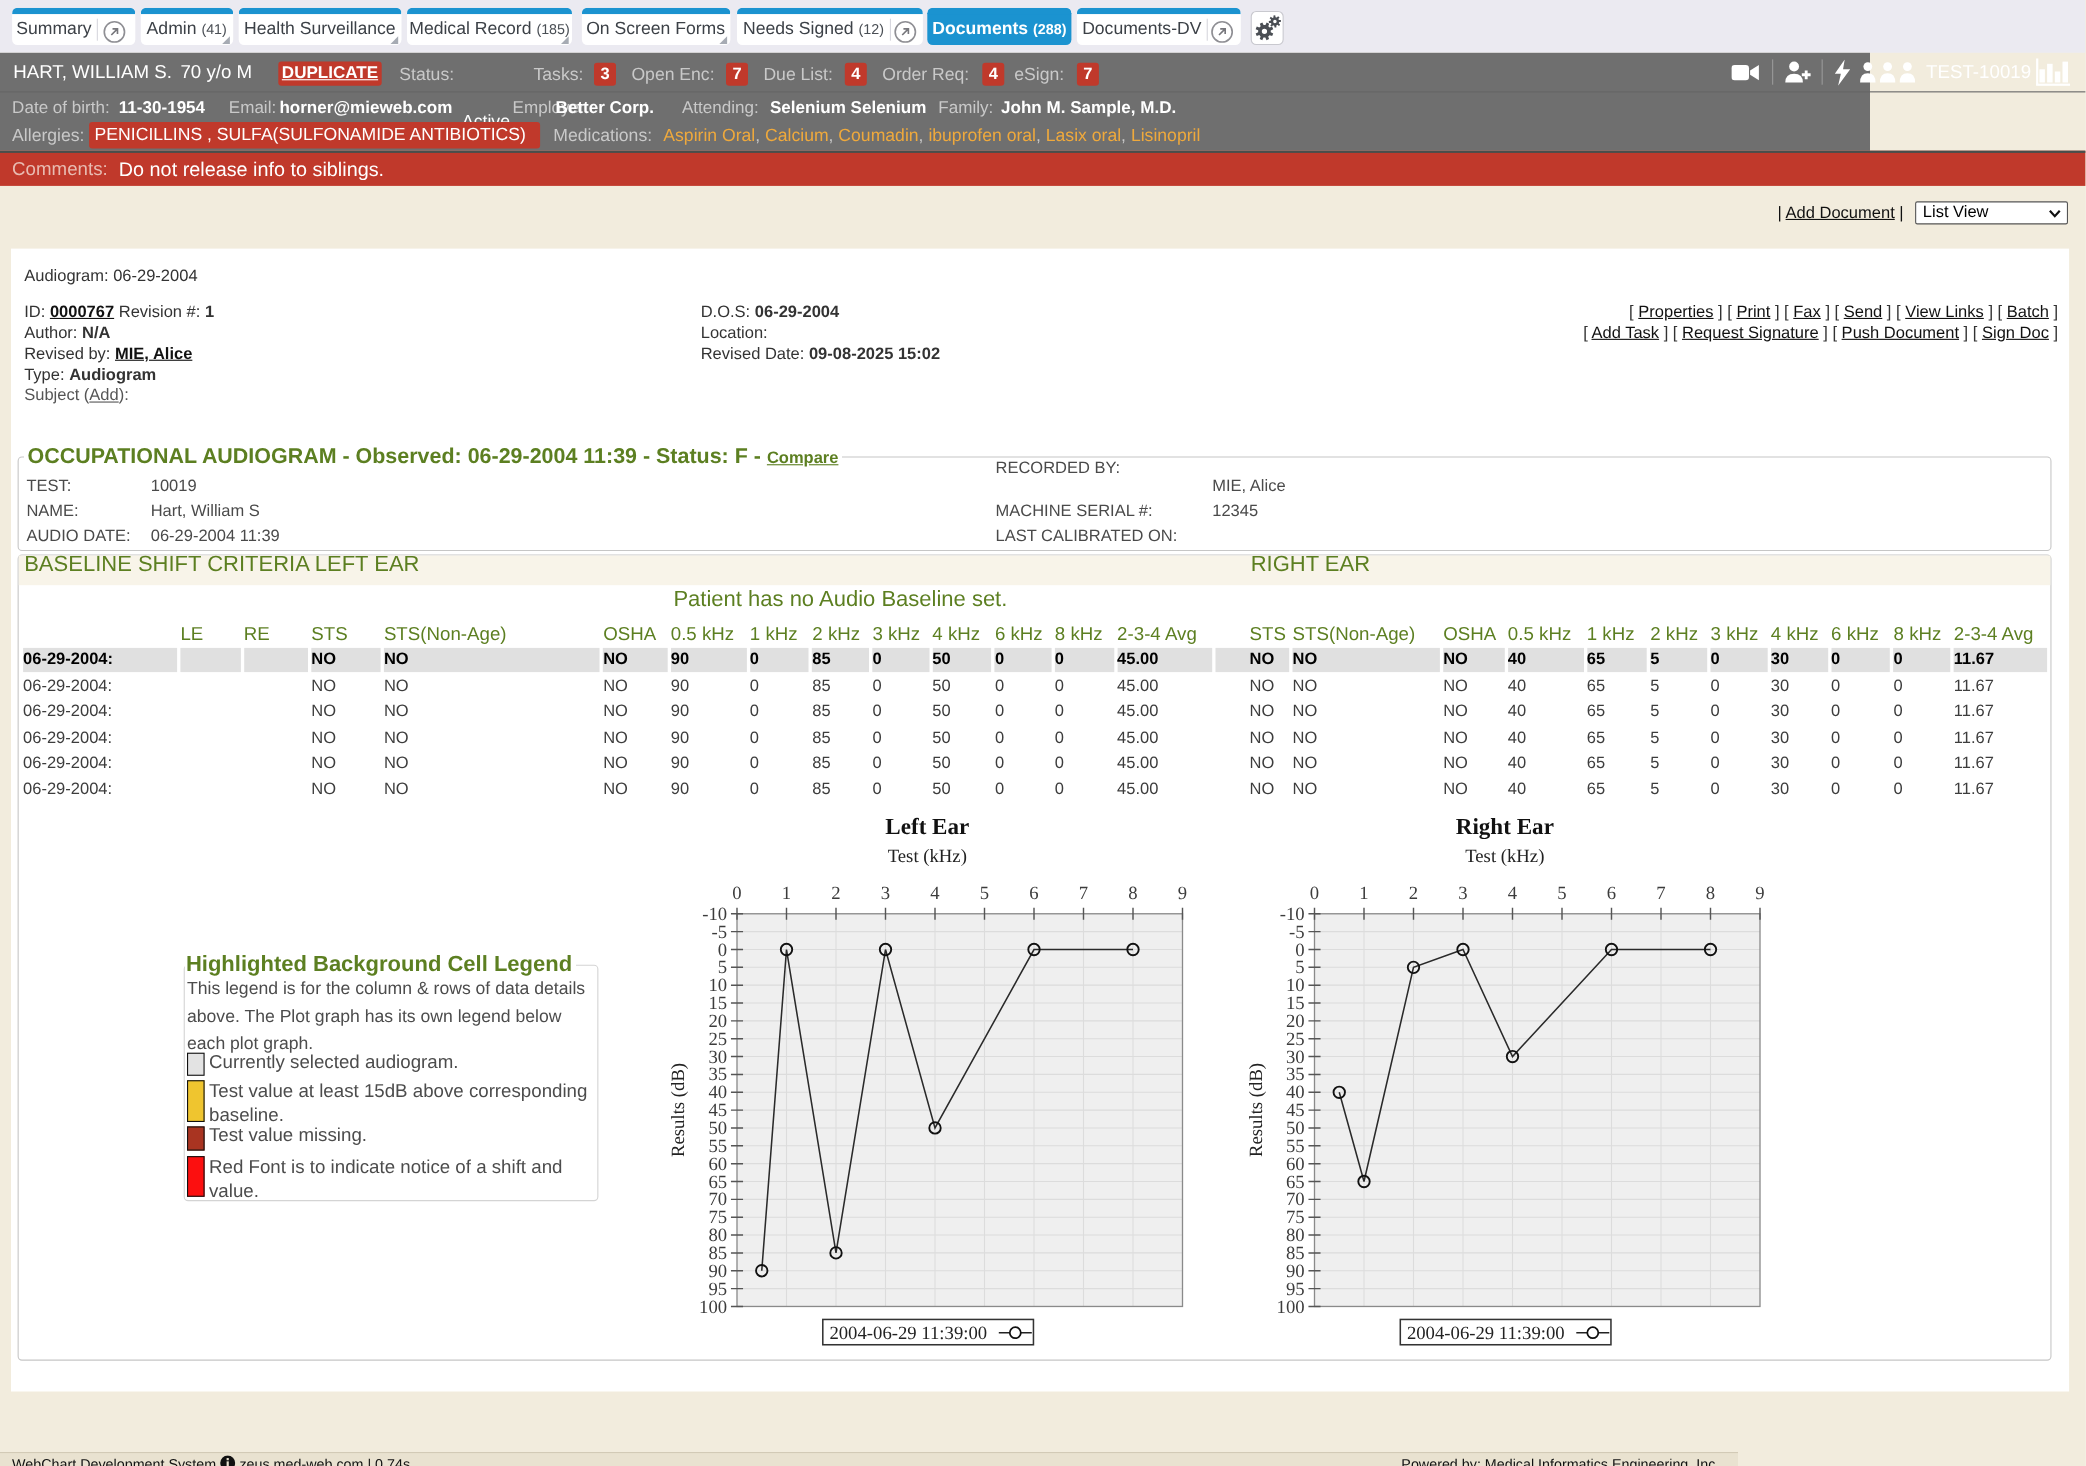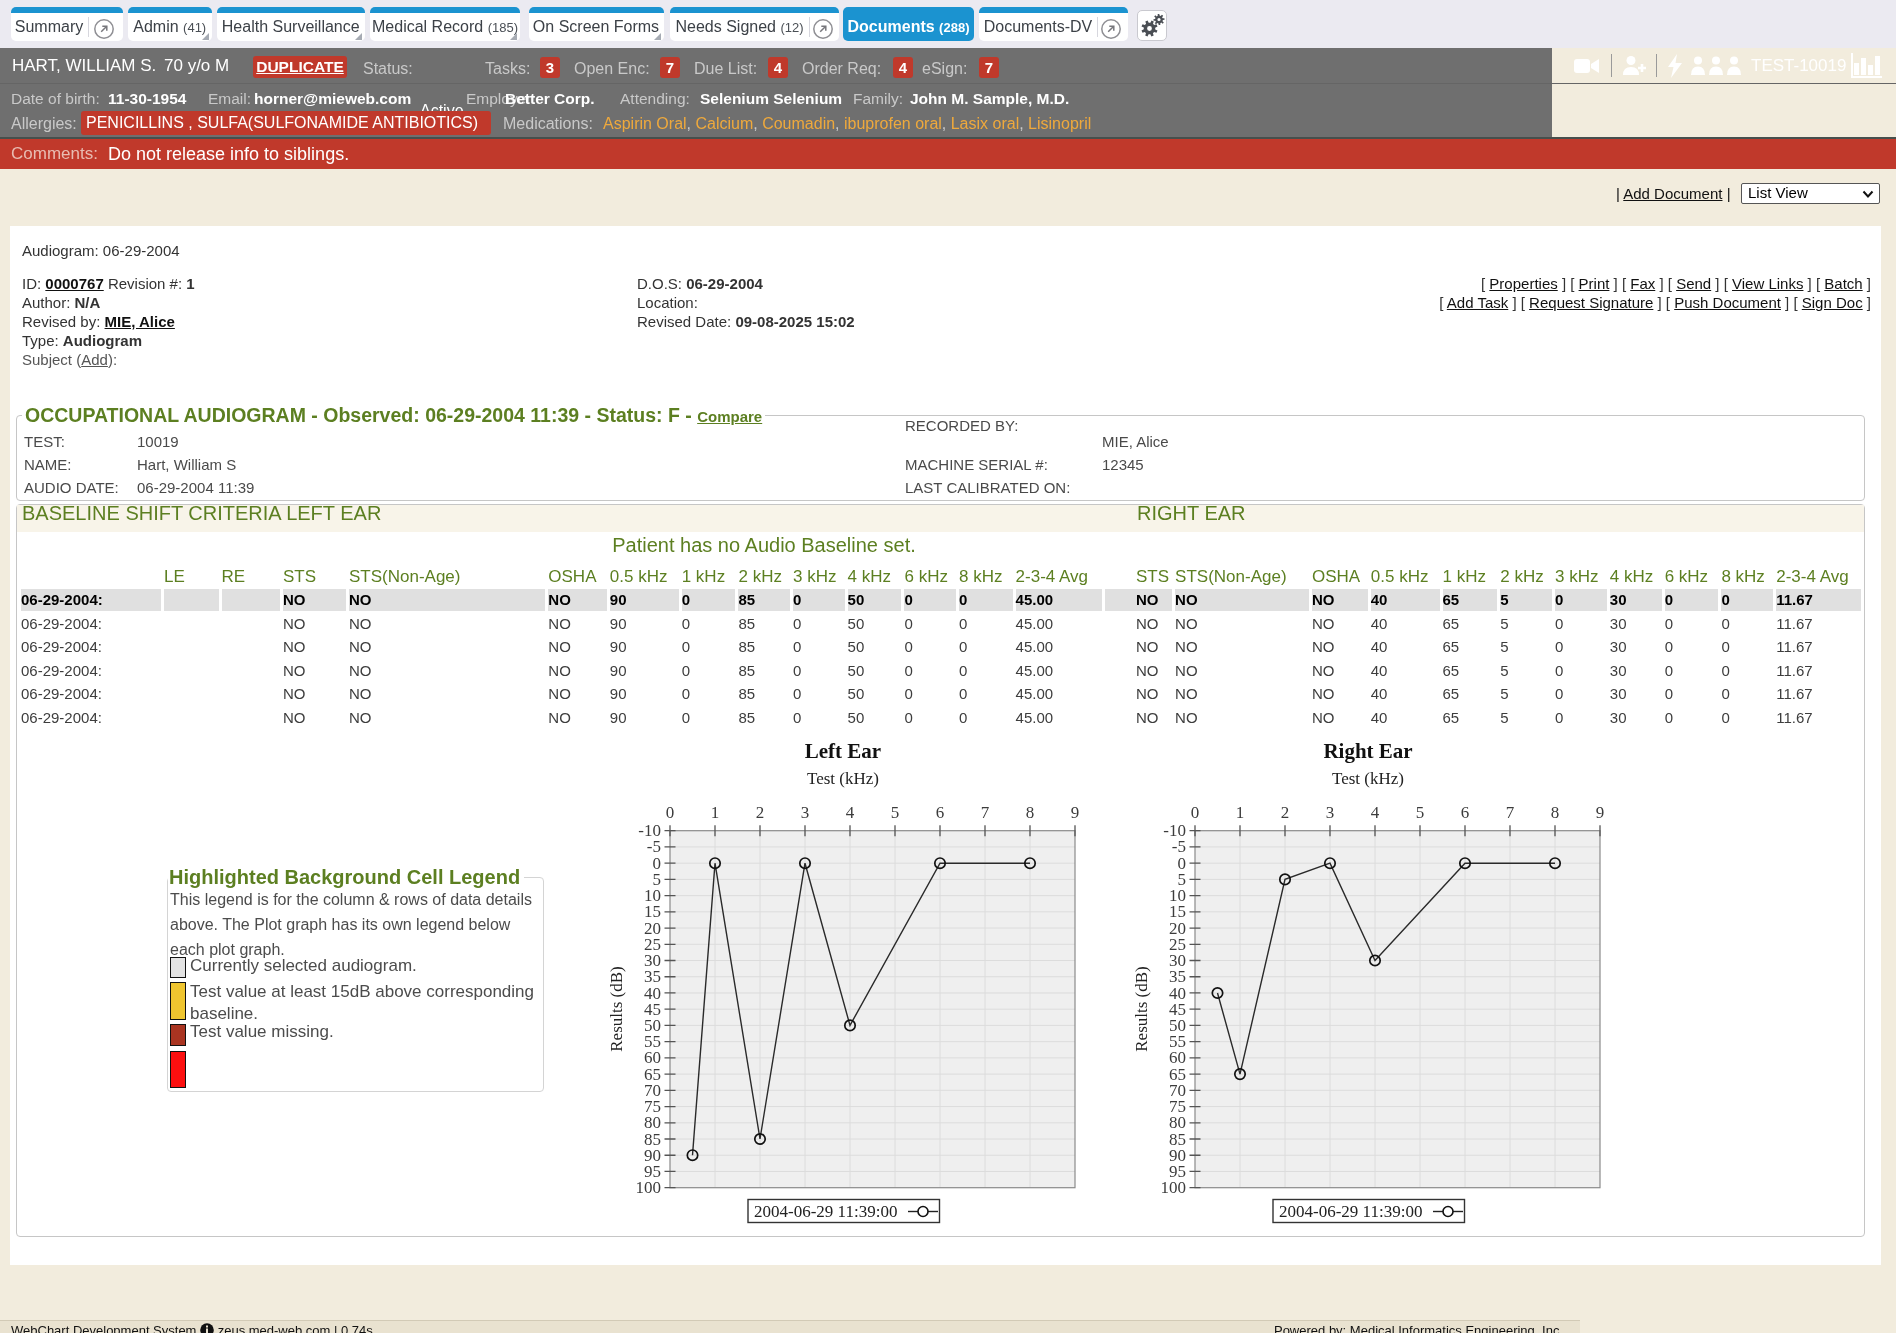--- a/index.html
+++ b/index.html
@@ -12,21 +12,21 @@
 .tab .cnt{font-size:13px;color:#4a4f55}
 .tab.active{background:#1b93d0;color:#fff;font-weight:bold}
 .tab.active .cnt{color:#fff;font-weight:bold}
 .fold{position:absolute;right:3px;bottom:1px;width:0;height:0;
 border-left:7px solid transparent;border-bottom:7px solid #a6abb3}
 .tdiv{position:absolute;top:4px;bottom:4px;width:1px;background:#d7d7de}
 .cicon{position:absolute;top:4px}
 #gearbtn{position:absolute;left:1137px;top:10px;width:30px;height:31px;background:#fff;
 border:1px solid #c9c9cf;border-radius:5px}
 
-#pthdr{position:absolute;left:0;top:48px;width:1552px;height:89px;background:#6f6f6f;color:#fff}
+#pthdr{position:absolute;left:0;top:48px;width:1700px;height:89px;background:#6f6f6f;color:#fff}
 #pthdr .lab{color:#c9c9c9}
 #pthdr .val{font-weight:bold}
 .r1sep{position:absolute;left:0;top:35px;width:1896px;height:1px;background:#656565}
 .badge{position:absolute;top:9px;height:21px;min-width:20px;padding:0 4px;background:#c0392b;
 border-radius:3px;color:#fff;font-weight:bold;font-size:15px;line-height:21px;text-align:center}
 #dup{position:absolute;left:253px;top:8px;width:94px;height:22px;background:#c0392b;border-radius:3px;
 color:#fff;font-weight:bold;font-size:15.5px;line-height:22px;text-align:center;text-decoration:underline}
 .r1txt{position:absolute;top:13px;font-size:16px;line-height:16px;white-space:nowrap}
 .r2txt{position:absolute;top:7px;font-size:15.5px;line-height:16px;white-space:nowrap}
 .r3txt{position:absolute;top:6px;font-size:16px;line-height:16px;white-space:nowrap}
@@ -565,20 +565,21 @@
 <legend style="font-size:20px;margin-left:0px;padding:0 4px 0 1px">Highlighted Background Cell Legend</legend>
 </fieldset>
 <div id="lgdtxt" style="left:153px;top:382px;width:370px">This legend is for the column &amp; rows of data details<br>above. The Plot graph has its own legend below<br>each plot graph.</div>
 <div class="sw" style="left:153px;top:452px;height:21px;background:#e3e3e3"></div>
 <div class="swrow" style="left:173px;top:450px;width:350px">Currently selected audiogram.</div>
 <div class="sw" style="left:153px;top:477px;height:38px;background:#efc52f"></div>
 <div class="swrow" style="left:173px;top:476px;width:350px">Test value at least 15dB above corresponding<br>baseline.</div>
 <div class="sw" style="left:153px;top:519px;height:22px;background:#a93421"></div>
 <div class="swrow" style="left:173px;top:515.5px;width:350px">Test value missing.</div>
 <div class="sw" style="left:153px;top:546px;height:37px;background:#fc0f0f"></div>
+<div class="swrow" style="left:173px;top:545px;width:350px">Red Font is to indicate notice of a shift and<br>value.</div>
 </div>
 </div>
 <div id="footer">
 <span style="position:absolute;left:11px;top:2px">WebChart Development System <svg width="14" height="14" viewBox="0 0 14 14" style="vertical-align:-2px">
         <circle cx="7" cy="7" r="6.8" fill="#111"></circle>
         <rect x="6" y="5.5" width="2" height="6" fill="#e9e2d0"></rect>
         <rect x="6" y="2.5" width="2" height="2" fill="#e9e2d0"></rect>
       </svg> zeus.med-web.com | 0.74s</span>
 <span style="position:absolute;right:17px;top:2px">Powered by: Medical Informatics Engineering, Inc.</span>
 </div>

